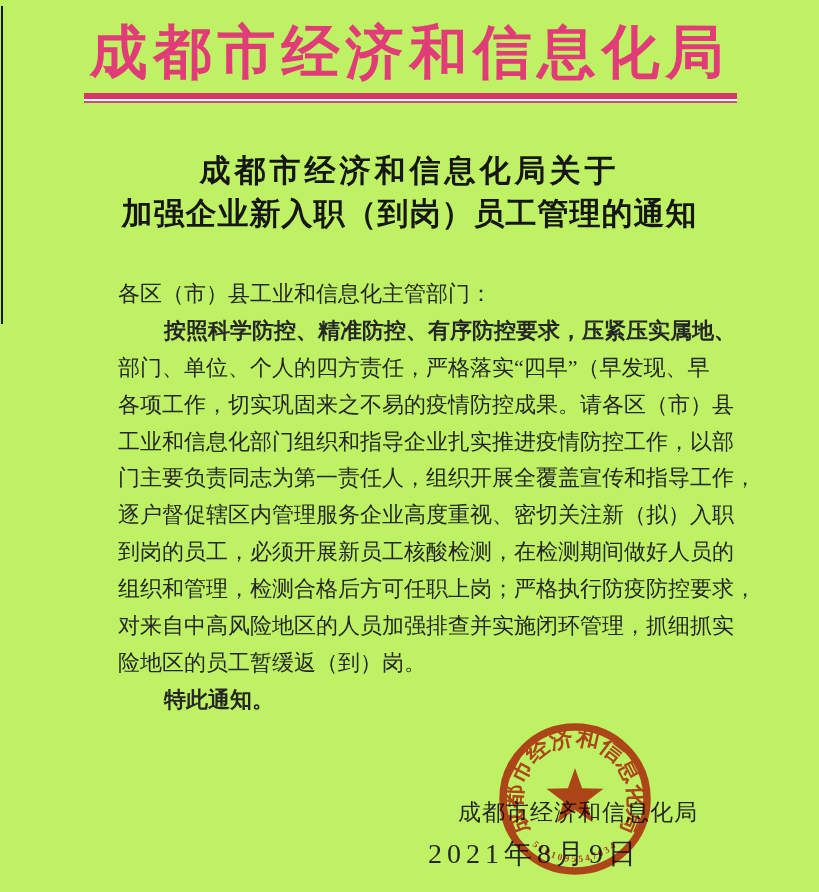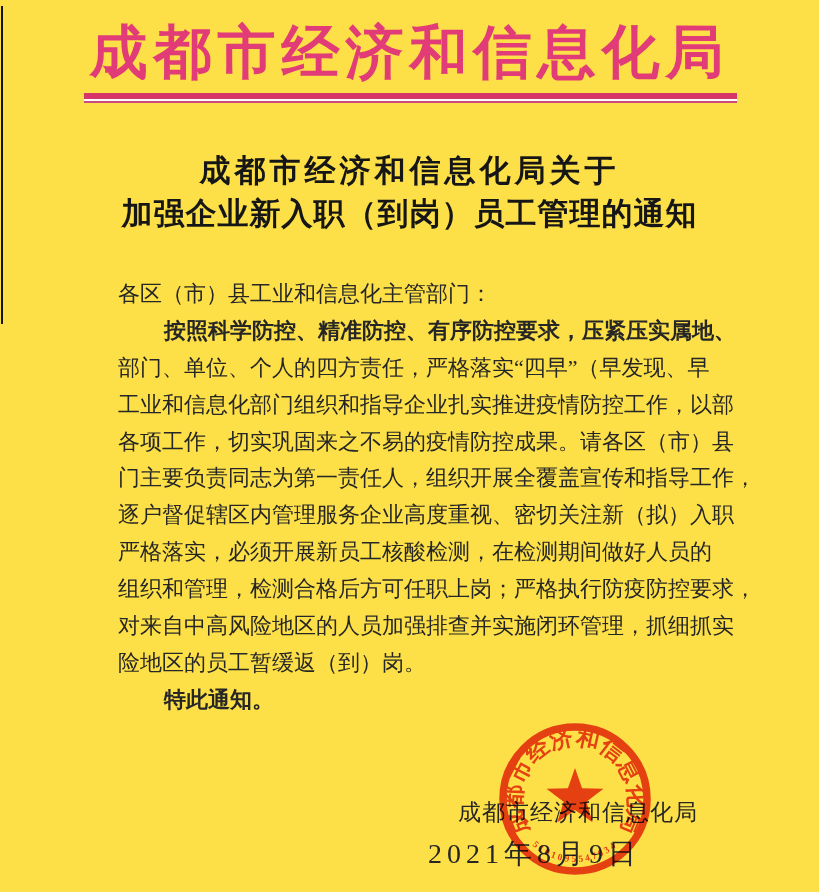--- a/index.html
+++ b/index.html
@@ -1,19 +1,19 @@
 <!DOCTYPE html>
 <html lang="zh"><head>
 <meta charset="utf-8">
 <style>
   html,body{margin:0;padding:0;background:#fff;}
   .page{
     position:relative;
     width:819px;height:892px;
-    background:#fde047;
+    background:#bef264;
     overflow:hidden;
     font-family:"Liberation Serif","DejaVu Serif",serif;
     color:#1c1c1c;
   }
   
   .scan-edge{
     position:absolute;left:1px;top:6px;width:2px;height:318px;
     background:#161616;
   }
   
@@ -83,25 +83,25 @@
 
   <div class="doc-title">
     <div class="t1">成都市经济和信息化局关于</div>
     <div class="t2">加强企业新入职（到岗）员工管理的通知</div>
   </div>
 
   <div class="doc-body">
     <div class="line">各区（市）县工业和信息化主管部门：</div>
     <div class="line indent">按照科学防控、精准防控、有序防控要求，压紧压实属地、</div>
     <div class="line">部门、单位、个人的四方责任，严格落实“四早”（早发现、早</div>
+    <div class="line">各项工作，切实巩固来之不易的疫情防控成果。请各区（市）县</div>
     <div class="line">工业和信息化部门组织和指导企业扎实推进疫情防控工作，以部</div>
-    <div class="line">各项工作，切实巩固来之不易的疫情防控成果。请各区（市）县</div>
     <div class="line">门主要负责同志为第一责任人，组织开展全覆盖宣传和指导工作，</div>
     <div class="line">逐户督促辖区内管理服务企业高度重视、密切关注新（拟）入职</div>
-    <div class="line">严格落实，必须开展新员工核酸检测，在检测期间做好人员的</div>
+    <div class="line">到岗的员工，必须开展新员工核酸检测，在检测期间做好人员的</div>
     <div class="line">组织和管理，检测合格后方可任职上岗；严格执行防疫防控要求，</div>
     <div class="line">对来自中高风险地区的人员加强排查并实施闭环管理，抓细抓实</div>
     <div class="line">险地区的员工暂缓返（到）岗。</div>
     <div class="line indent">特此通知。</div>
   </div>
 
   <div class="sig-agency">成都市经济和信息化局</div>
 
   <div class="sig-date">2021年8月9日</div>
 

